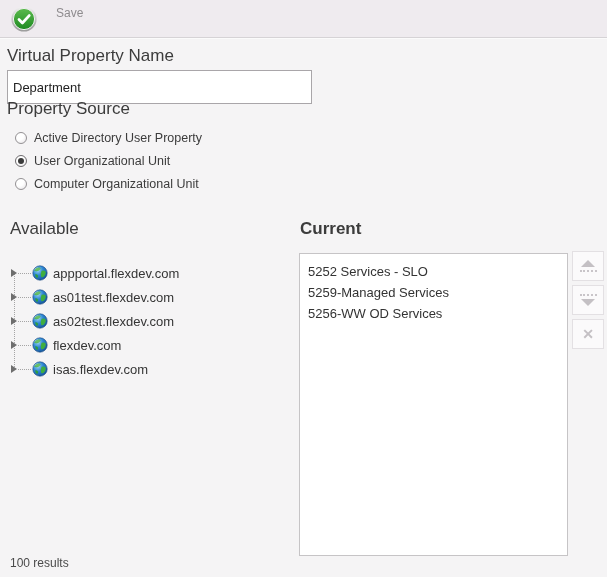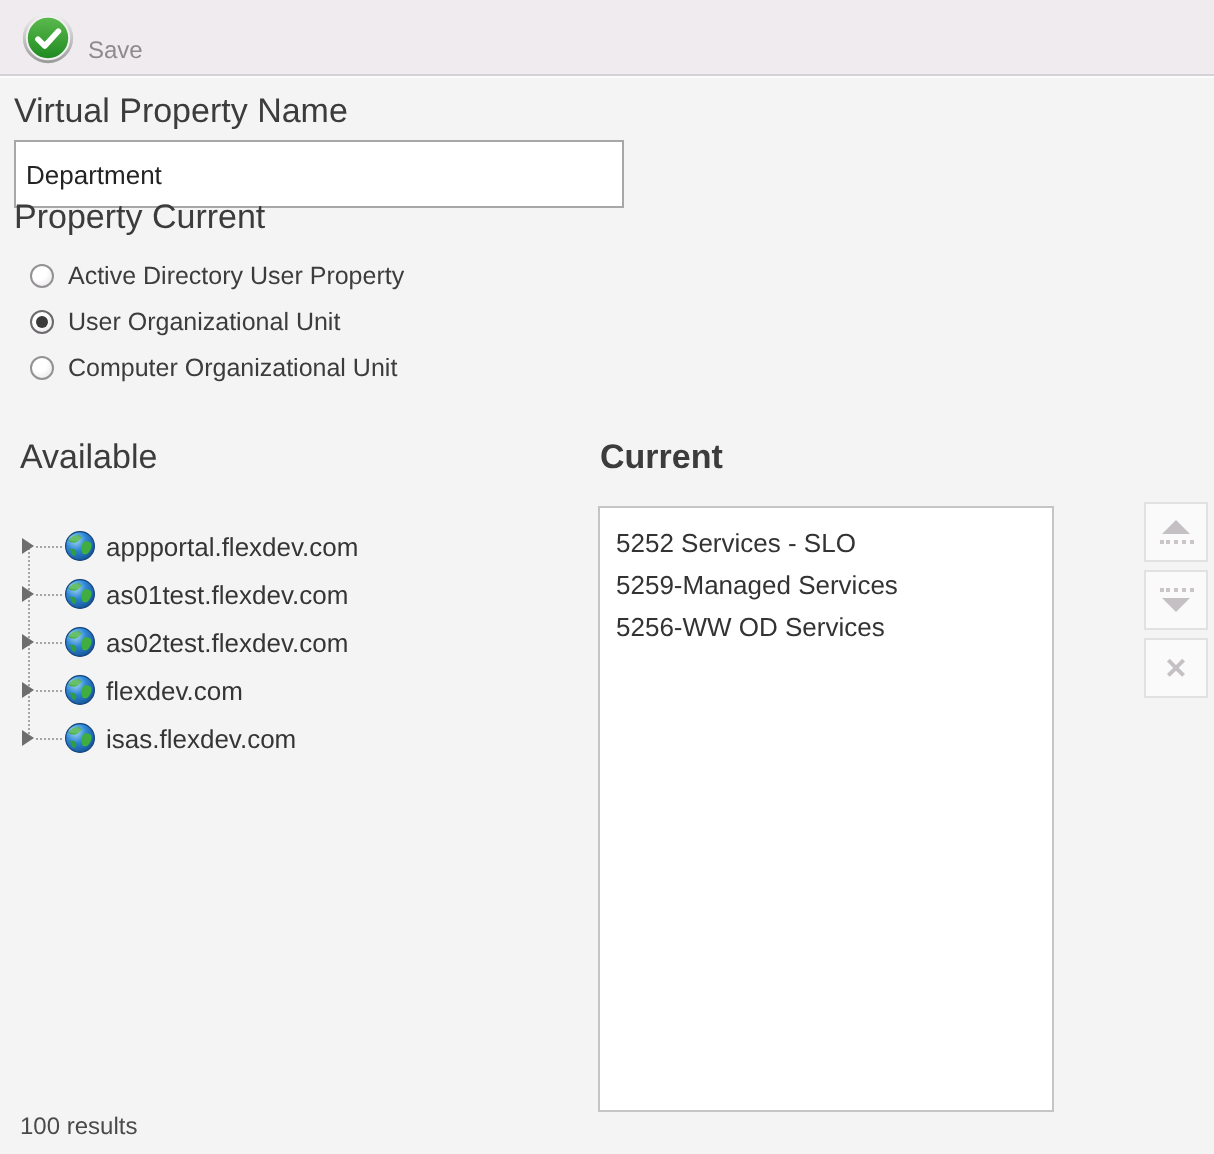--- a/index.html
+++ b/index.html
@@ -14,21 +14,21 @@
 
   
   .toolbar {
     position:absolute; left:0; top:0; width:607px; height:38px;
     background:#efebef;
     border-bottom:1px solid #d6d3d6;
     box-shadow:0 1px 0 #fbfbfb;
     display:flex; align-items:center;
   }
   .save-btn {
-    display:flex; align-items:flex-end; gap:7px;
+    display:flex; align-items:flex-start; gap:19px;
     margin-left:9px; padding:2px 6px 2px 2px;
     background:transparent; border:none; cursor:default;
   }
   .save-btn .lbl { font-size:12px; color:#8e8b8e; }
 
   
   .lbl-sm { position:absolute; font-size:17px; color:#3c3c3c; }
   .name-input {
     position:absolute; left:7px; top:70px; width:305px; height:22px;
     border:1px solid #a9a6a9; background:#ffffff;
@@ -68,21 +68,21 @@
     border-top:4px solid transparent; border-bottom:4px solid transparent;
     border-left:6px solid #6e6e6e;
     flex:0 0 auto;
   }
   .hstub { width:13px; height:0; border-top:1px dotted #a5a5a5; margin-left:1px; flex:0 0 auto; }
   .globe { flex:0 0 auto; margin-left:1px; }
   .tree-row .tree-label { margin-left:5px; font-size:13px; color:#353535; }
 
   
   .listbox {
-    position:absolute; left:299px; top:253px; width:228px; height:303px;
+    position:absolute; left:299px; top:253px; width:269px; height:303px;
     background:#ffffff; border:1px solid #c6c4c6;
     padding:7px 16px 0 0; overflow:hidden;
   }
   .list-item {
     height:21px; line-height:21px; padding:0 8px;
     font-size:13px; color:#333333; cursor:default;
     white-space:nowrap;
   }
 
   
@@ -147,21 +147,21 @@
           <path d="M8 13.6 L11.4 17 L18.2 9.6" fill="none" stroke="#ffffff" stroke-width="2.8" stroke-linecap="round" stroke-linejoin="round"></path>
         </svg>
       </span>
       <span class="lbl">Save</span>
     </button>
   </div>
 
   <div class="lbl-sm" style="left:7px; top:46px;">Virtual Property Name</div>
   <input class="name-input" type="text" value="Department" style="">
 
-  <div class="lbl-sm" style="left:7px; top:99px;">Property Current</div>
+  <div class="lbl-sm" style="left:7px; top:99px;">Property Source</div>
 
   <div class="radios">
 
       <div class="radio-row">
         <span class="radio-circle">
           <span class="dot"></span>
         </span>
         <span class="radio-label">Active Directory User Property</span>
       </div>
 

